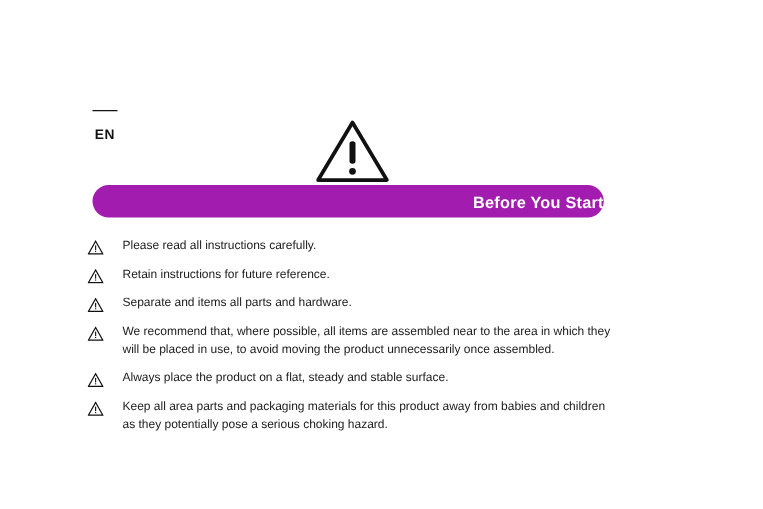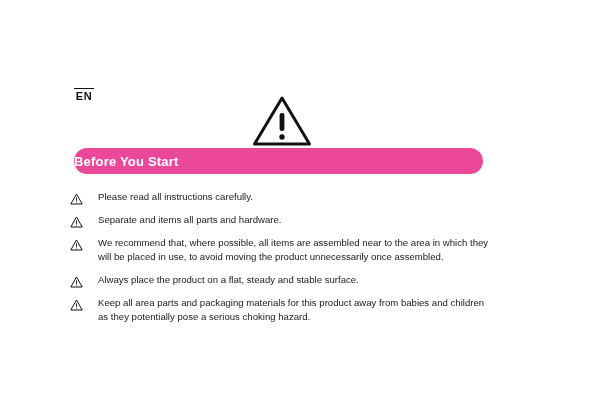--- a/index.html
+++ b/index.html
@@ -25,21 +25,21 @@
 
   
   .lang-marker {
     position: absolute;
     left: 74px;
     top: 88px;
     font-size: 11px;
     font-weight: bold;
     letter-spacing: 0.5px;
     color: #111;
-    padding-top: 1px;
+    padding-top: 13px;
     border-top: 1.6px solid #111;
     width: 20px;
     text-align: center;
     line-height: 12px;
   }
 
   
   .hero-warning {
     position: absolute;
     left: 252px;
@@ -48,25 +48,25 @@
     height: 52px;
   }
 
   
   .banner {
     position: absolute;
     left: 74px;
     top: 148px;
     width: 409px;
     height: 26px;
-    background: #ec4899;
+    background: #a21caf;
     border-radius: 13px;
     display: flex;
     align-items: center;
-    justify-content: flex-start;
+    justify-content: flex-end;
   }
   .banner-text {
     color: #ffffff;
     font-size: 13px;
     font-weight: bold;
     letter-spacing: 0.2px;
   }
 
   
   .list {
@@ -119,20 +119,30 @@
       <span class="tri">
         <svg viewBox="0 0 13 12" width="13" height="12" aria-hidden="true">
           <path d="M6.5 1 L12.2 11 L0.8 11 Z" fill="none" stroke="#111111" stroke-width="1"></path>
           <rect x="6.05" y="4.3" width="0.9" height="3.6" fill="#111111"></rect>
           <rect x="6.05" y="8.6" width="0.9" height="0.9" fill="#111111"></rect>
         </svg>
       </span>
       <span class="txt">Please read all instructions carefully.</span>
     </div>
 
+    <div class="list-item">
+      <span class="tri">
+        <svg viewBox="0 0 13 12" width="13" height="12" aria-hidden="true">
+          <path d="M6.5 1 L12.2 11 L0.8 11 Z" fill="none" stroke="#111111" stroke-width="1"></path>
+          <rect x="6.05" y="4.3" width="0.9" height="3.6" fill="#111111"></rect>
+          <rect x="6.05" y="8.6" width="0.9" height="0.9" fill="#111111"></rect>
+        </svg>
+      </span>
+      <span class="txt">Retain instructions for future reference.</span>
+    </div>
 
     <div class="list-item">
       <span class="tri">
         <svg viewBox="0 0 13 12" width="13" height="12" aria-hidden="true">
           <path d="M6.5 1 L12.2 11 L0.8 11 Z" fill="none" stroke="#111111" stroke-width="1"></path>
           <rect x="6.05" y="4.3" width="0.9" height="3.6" fill="#111111"></rect>
           <rect x="6.05" y="8.6" width="0.9" height="0.9" fill="#111111"></rect>
         </svg>
       </span>
       <span class="txt">Separate and items all parts and hardware.</span>

